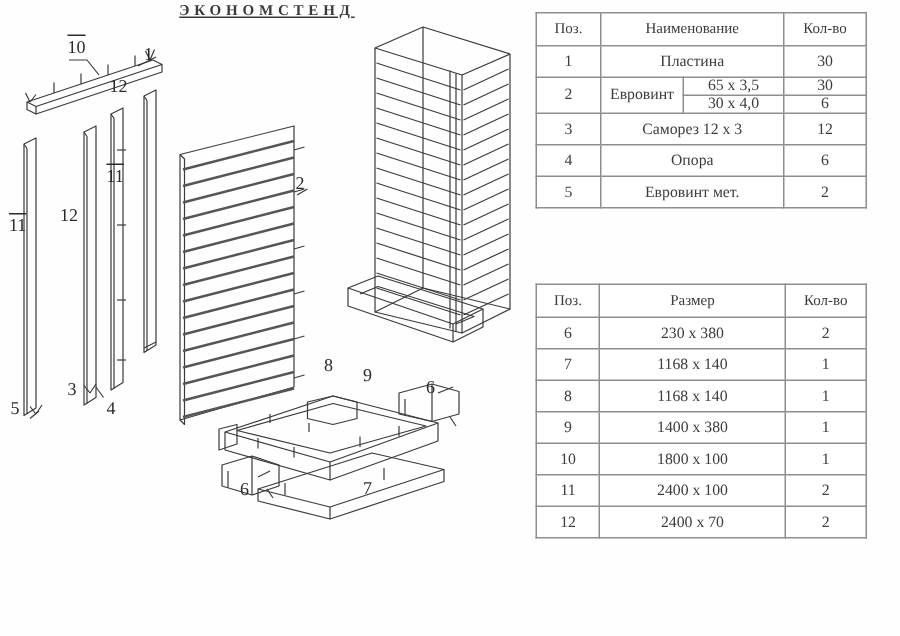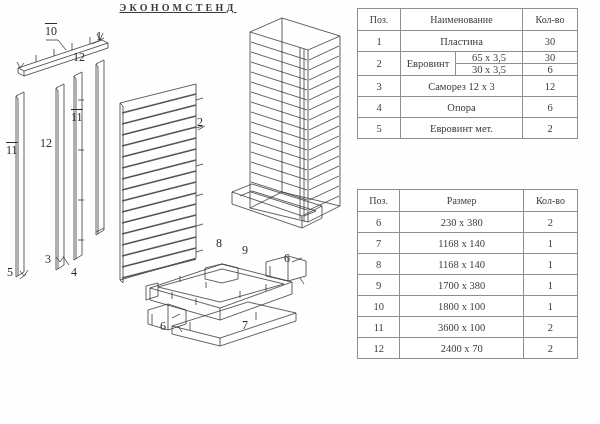--- a/index.html
+++ b/index.html
@@ -254,21 +254,21 @@
       <td class="nm" colspan="2">Пластина</td>
       <td>30</td>
     </tr>
     <tr class="rowh-s">
       <td rowspan="2">2</td>
       <td rowspan="2" class="nm">Евровинт</td>
       <td class="sub-a">65 х 3,5</td>
       <td>30</td>
     </tr>
     <tr class="rowh-s">
-      <td class="sub-a">30 х 3,5</td>
+      <td class="sub-a">30 х 4,0</td>
       <td>6</td>
     </tr>
     <tr class="rowh">
       <td>3</td>
       <td class="nm" colspan="2">Саморез   12 х 3</td>
       <td>12</td>
     </tr>
     <tr class="rowh">
       <td>4</td>
       <td class="nm" colspan="2">Опора</td>
@@ -299,31 +299,31 @@
       <td>1168 х 140</td>
       <td>1</td>
     </tr>
     <tr class="rowh">
       <td>8</td>
       <td>1168 х 140</td>
       <td>1</td>
     </tr>
     <tr class="rowh">
       <td>9</td>
-      <td>1700 х 380</td>
+      <td>1400 х 380</td>
       <td>1</td>
     </tr>
     <tr class="rowh">
       <td>10</td>
       <td>1800 х 100</td>
       <td>1</td>
     </tr>
     <tr class="rowh">
       <td>11</td>
-      <td>3600 х 100</td>
+      <td>2400 х 100</td>
       <td>2</td>
     </tr>
     <tr class="rowh">
       <td>12</td>
       <td>2400 х 70</td>
       <td>2</td>
     </tr>
   </tbody>
     </table>
 

